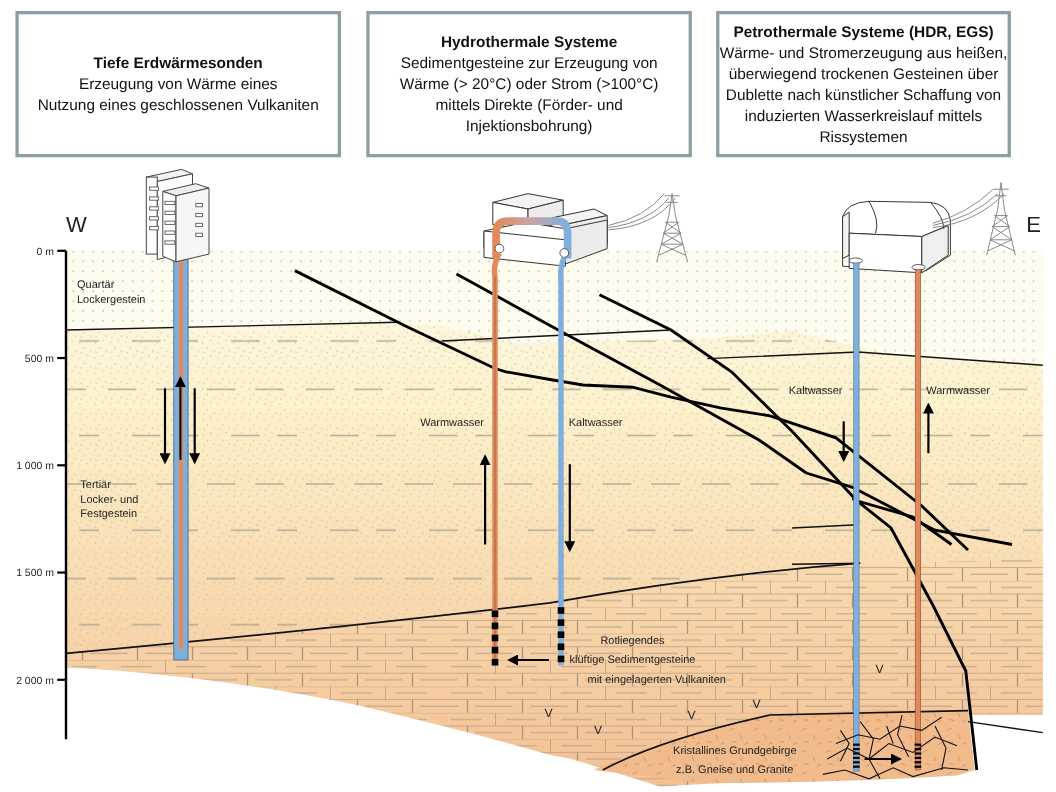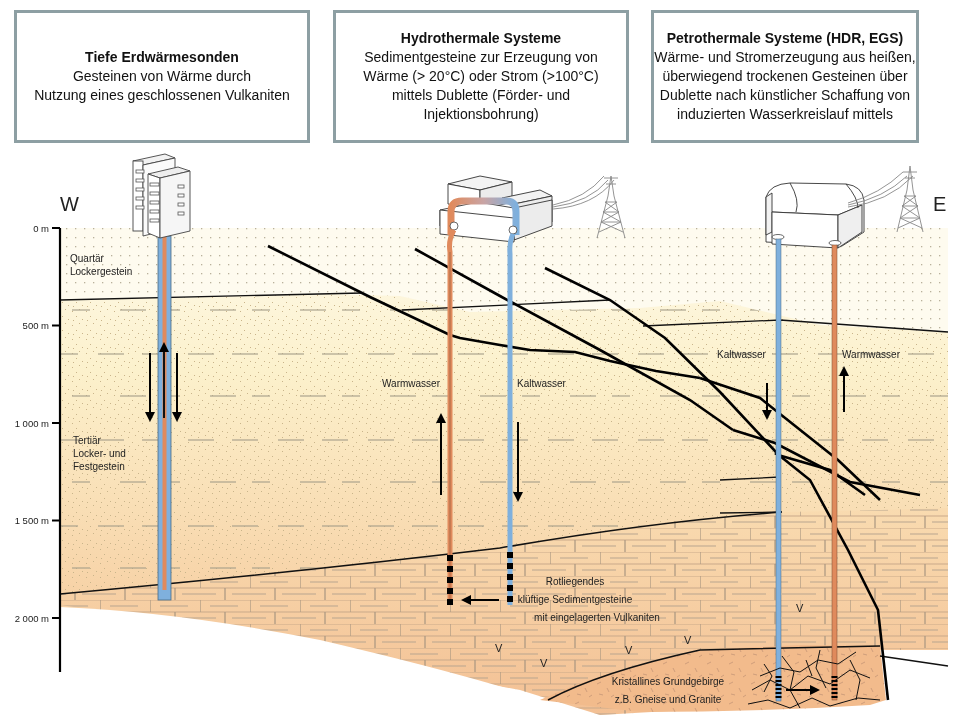--- a/index.html
+++ b/index.html
@@ -10,36 +10,37 @@
   #box2{left:333px;width:296px;}
   #box3{left:651px;width:268px;}
   svg#scene{position:absolute;left:0;top:0;}
   .lbl{font-family:"Liberation Sans",sans-serif;fill:#222;}
 </style>
 </head>
 <body>
 
 <div class="box" id="box1">
   <div class="t">Tiefe Erdwärmesonden</div>
-  <div>Gesteinen von Wärme durch</div>
+  <div>Erzeugung von Wärme eines</div>
   <div>Nutzung eines geschlossenen Vulkaniten</div>
 </div>
 <div class="box" id="box2">
   <div class="t">Hydrothermale Systeme</div>
   <div>Sedimentgesteine zur Erzeugung  von</div>
   <div>Wärme (&gt; 20°C) oder Strom (&gt;100°C)</div>
-  <div>mittels Dublette (Förder- und</div>
+  <div>mittels Direkte (Förder- und</div>
   <div>Injektionsbohrung)</div>
 </div>
 <div class="box" id="box3">
   <div class="t">Petrothermale Systeme (HDR,  EGS)</div>
   <div>Wärme- und Stromerzeugung aus heißen,</div>
   <div>überwiegend trockenen Gesteinen über</div>
   <div>Dublette nach künstlicher Schaffung von</div>
   <div>induzierten Wasserkreislauf  mittels</div>
+  <div>Rissystemen</div>
 </div>
 
 <svg id="scene" width="960" height="720" viewBox="0 0 960 720">
   <defs>
     <pattern id="dots" width="9" height="9" patternUnits="userSpaceOnUse">
       <rect x="3" y="3" width="1.3" height="1.3" fill="#b9b19b"></rect>
     </pattern>
     <pattern id="speckle" width="14" height="14" patternUnits="userSpaceOnUse">
       <rect x="2" y="3" width="1" height="1" fill="#c9b48a"></rect>
       <rect x="9" y="1" width="1" height="1" fill="#c9b48a"></rect>

